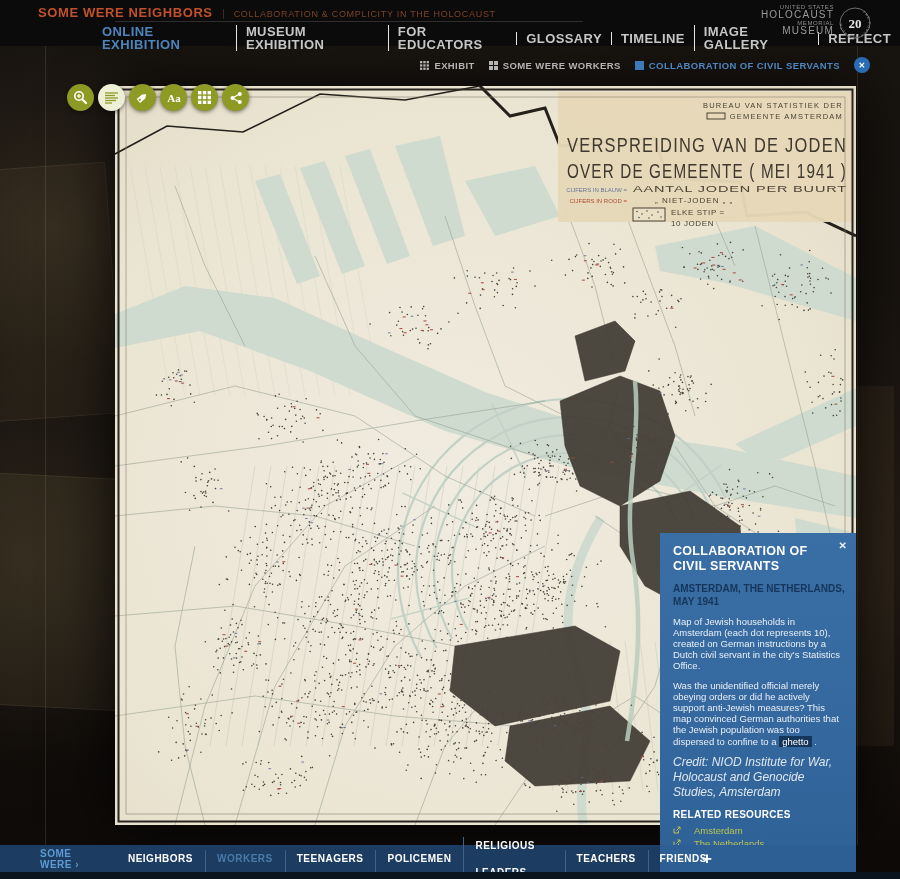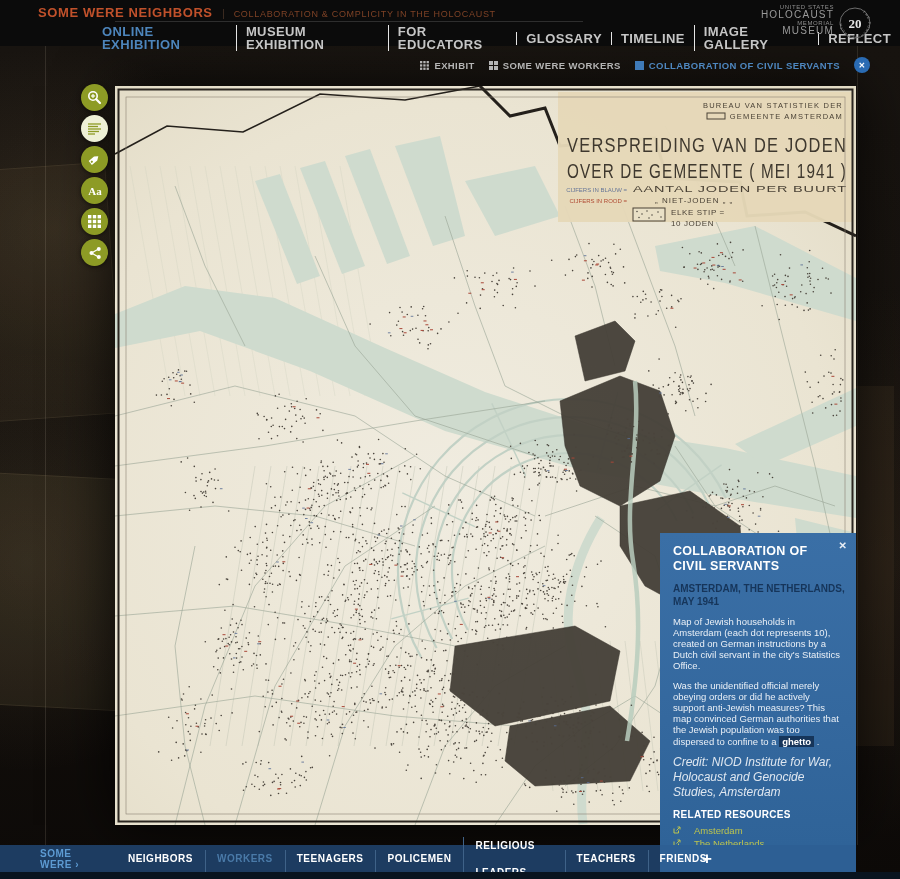--- a/index.html
+++ b/index.html
@@ -38,38 +38,38 @@
 
   
   .breadcrumb{position:absolute;top:57px;right:30px;display:flex;align-items:center;gap:14px;z-index:5;
               font-size:9.5px;font-weight:bold;letter-spacing:.4px;color:#b5b5b5;}
   .crumb{display:flex;align-items:center;gap:5px;text-align:right;}
   .crumb-current{color:#4e87c0;}
   .crumb-close{width:16px;height:16px;border-radius:50%;background:#2a6bb3;color:#fff;font-size:8px;
                display:flex;align-items:center;justify-content:center;font-weight:bold;}
 
   
-  .toolbar{position:absolute;left:81px;top:84px;display:flex;flex-direction:column;gap:4px;z-index:5;}
+  .toolbar{position:absolute;left:67px;top:84px;display:flex;flex-direction:row;gap:4px;z-index:5;}
   .tool{width:27px;height:27px;border-radius:50%;background:#8d9b25;display:flex;align-items:center;
         justify-content:center;box-shadow:0 1px 4px rgba(0,0,0,.55);}
   .tool.light{background:#eef0d6;}
 
   
   .map-wrap{position:absolute;left:115px;top:86px;width:741px;height:739px;z-index:2;
             box-shadow:0 0 55px rgba(0,0,0,.8);}
 
   
   .panel{position:absolute;left:660px;top:533px;width:196px;height:312px;box-sizing:border-box;
          padding:11px 13px 0 13px;z-index:6;color:#fff;overflow:hidden;
          background:linear-gradient(180deg,#3a6fa6 0%,#34689e 60%,#2f6398 100%);}
   .panel-close{position:absolute;top:7px;right:9px;color:#e8eef5;font-size:10px;font-weight:bold;}
   .panel-title{font-size:12.5px;font-weight:bold;letter-spacing:.3px;line-height:1.22;width:160px;}
   .panel-subtitle{margin-top:7px;font-size:10px;font-weight:bold;color:#16355a;line-height:1.3;width:172px;}
   .panel-p{margin-top:8px;font-size:9.5px;line-height:1.18;color:#e9eff6;}
-  .term-chip{background:#16355a;padding:0 3px;font-weight:bold;color:#fff;}
+  .term-chip{background:#16355a;padding:0 3px;font-weight:normal;color:#fff;}
   .panel-credit{margin-top:8px;font-style:italic;font-size:12px;color:#dfe7f0;line-height:1.25;}
   .related-h{margin-top:9px;font-size:10px;font-weight:bold;letter-spacing:.3px;}
   .res-links{margin-top:4px;}
   .res-link{display:flex;align-items:center;gap:13px;font-size:9.5px;color:#bcc44f;line-height:13px;}
 
   
   .bottom-bar{position:absolute;left:0;top:845px;width:719px;height:27px;background:#1d3c61;z-index:7;}
   .bar-patch{position:absolute;left:660px;top:0;width:196px;height:27px;background:#2d5f94;}
   .bar-content{position:relative;display:flex;align-items:center;height:100%;padding-left:40px;}
   .bar-prefix{color:#5d9bd3;font-weight:bold;font-size:10px;letter-spacing:.5px;margin-right:26px;}

